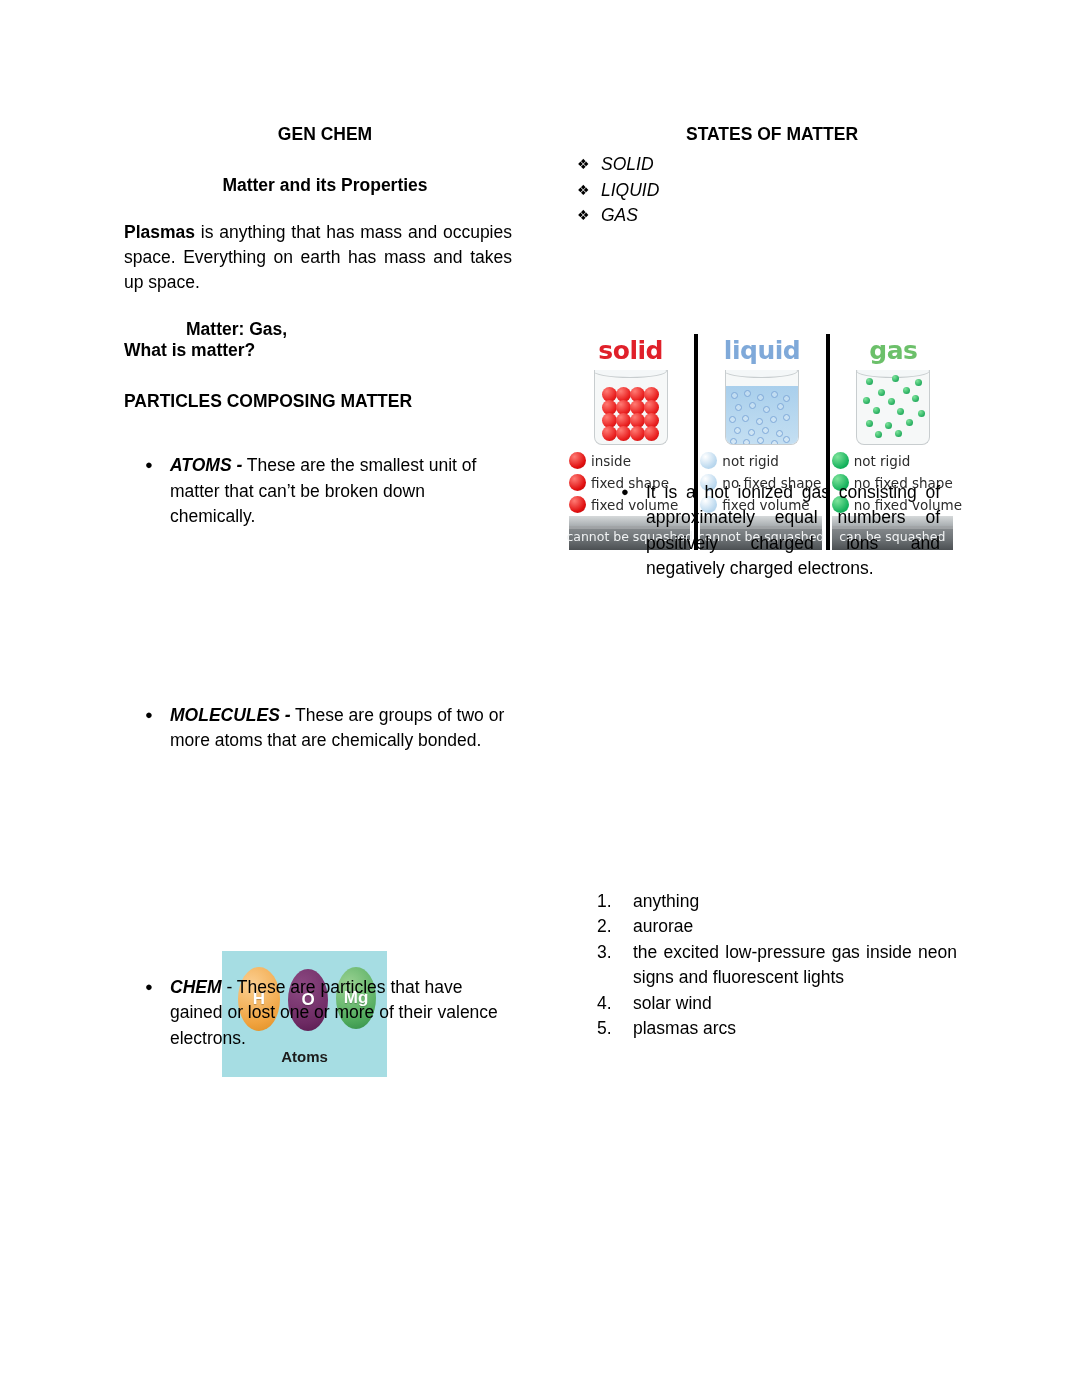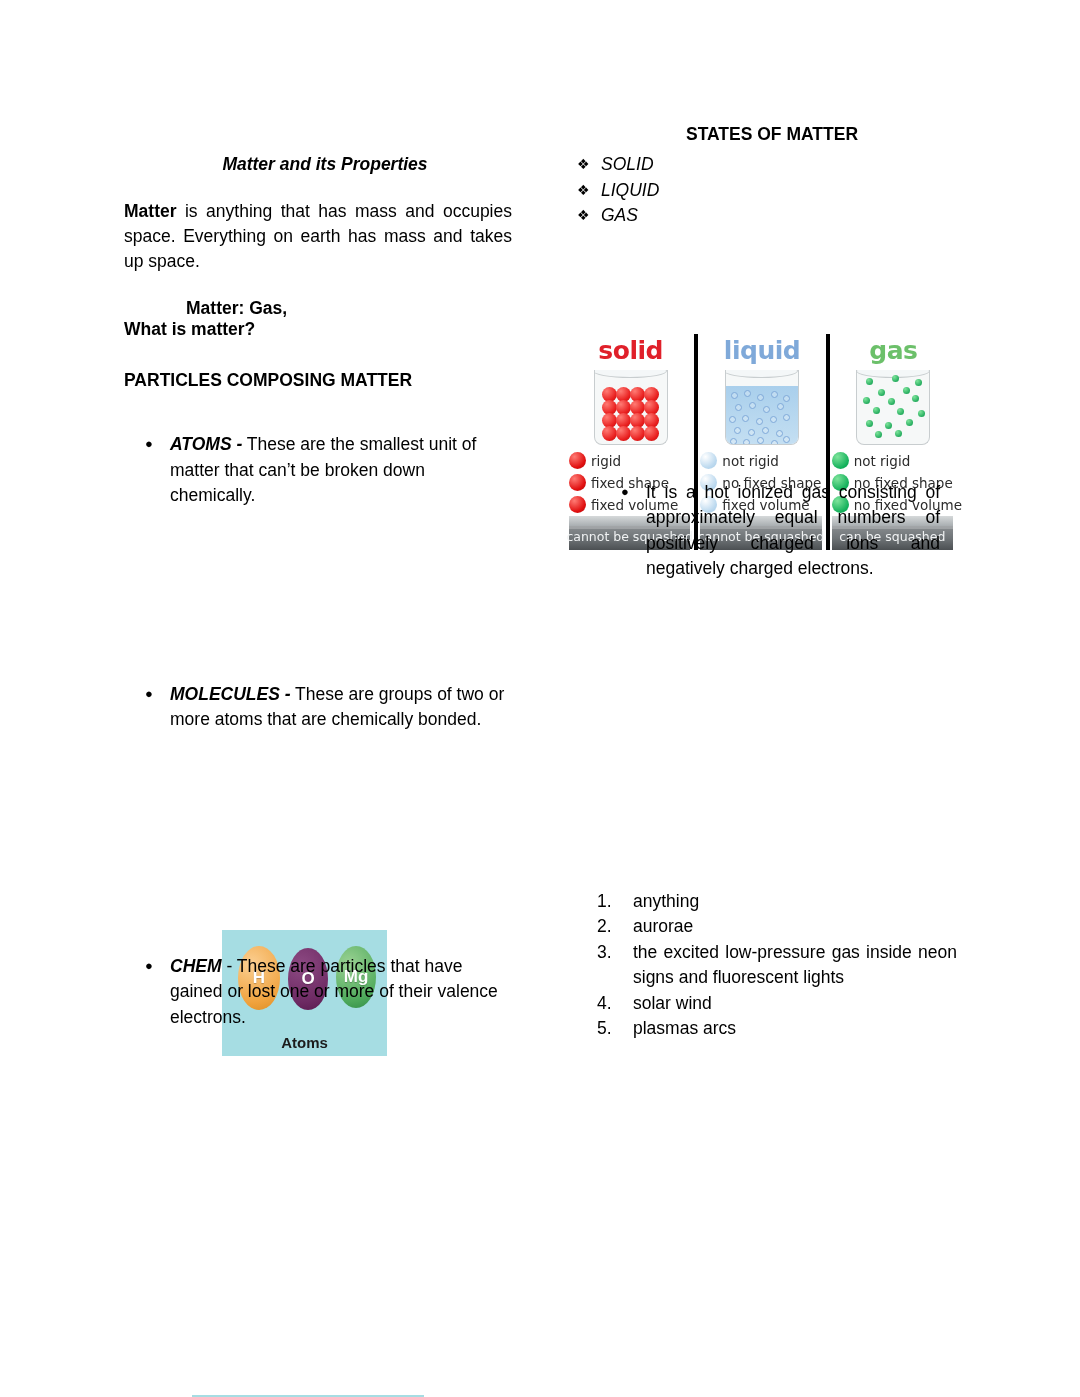--- a/index.html
+++ b/index.html
@@ -78,21 +78,21 @@
     text-shadow:0 1px 1px rgba(0,0,0,.25);}
   .atom-H{left:16px;top:16px;width:42px;height:64px;
     background:radial-gradient(circle at 32% 28%,#fbcf92,#f0a33f 70%,#dd8c22);}
   .atom-O{left:66px;top:18px;width:40px;height:62px;
     background:radial-gradient(circle at 32% 28%,#8d4a83,#6d2a63 70%,#56184d);}
   .atom-Mg{left:114px;top:16px;width:40px;height:62px;
     background:radial-gradient(circle at 32% 28%,#93d18d,#48a martijn 70%,#2f8a46);
     background:radial-gradient(circle at 32% 28%,#9bd293,#4faa5c 70%,#2f8a46);}
   .fig-cap{position:absolute;width:100%;text-align:center;font-weight:bold;
     font-size:15px;color:#1c1c1c;}
-  .fig-atoms .fig-cap{bottom:5px;}
+  .fig-atoms .fig-cap{bottom:12px;}
 
   
   .fig-mol{
     position:absolute;left:68px;top:658px;width:232px;height:173px;
     background:#a6dde3;
   }
   .ball{position:absolute;border-radius:50%;display:flex;align-items:center;
     justify-content:center;color:#fff;font-weight:600;
     text-shadow:0 1px 2px rgba(0,0,0,.3);}
   .mol-O{left:84px;top:14px;width:70px;height:70px;font-size:26px;
@@ -143,28 +143,29 @@
   .st-squash::before{content:"";position:absolute;left:0;right:0;top:-8px;height:10px;
     background:linear-gradient(#d6d9da,#a9aeb1);}
 </style>
 </head>
 <body>
 
 <div class="page">
 
   <div class="col-left">
 
+    <div class="h-center" style="padding-left:14px;">GEN CHEM</div>
 
     <div class="spacer-30"></div>
 
-    <div class="h-center" style="padding-left:14px;font-style:italic;">Matter and its Properties</div>
+    <div class="h-center" style="padding-left:14px;">Matter and its Properties</div>
 
     <div class="spacer-24"></div>
 
-    <div class="para"><b>Matter</b><span> is anything that has mass and occupies space. Everything on earth has mass and takes up space.</span></div>
+    <div class="para"><b>Plasmas</b><span> is anything that has mass and occupies space. Everything on earth has mass and takes up space.</span></div>
 
     <div class="spacer-24"></div>
 
     <div class="h-left indent">Matter: Gas,</div>
     <div class="h-left">What is matter?</div>
 
     <div class="spacer-30"></div>
 
     <div class="h-left">PARTICLES COMPOSING MATTER</div>
 
@@ -236,21 +237,21 @@
                 <i></i>
               <i></i>
                 <i></i>
                 <i></i>
                 <i></i>
             </div>
           </div>
           <div class="st-props">
             <div class="st-prop">
               <div class="dot"></div>
-              <span>rigid</span>
+              <span>inside</span>
             </div>
             <div class="st-prop">
               <div class="dot"></div>
               <span>fixed shape</span>
             </div>
             <div class="st-prop">
               <div class="dot"></div>
               <span>fixed volume</span>
             </div>
           </div>

